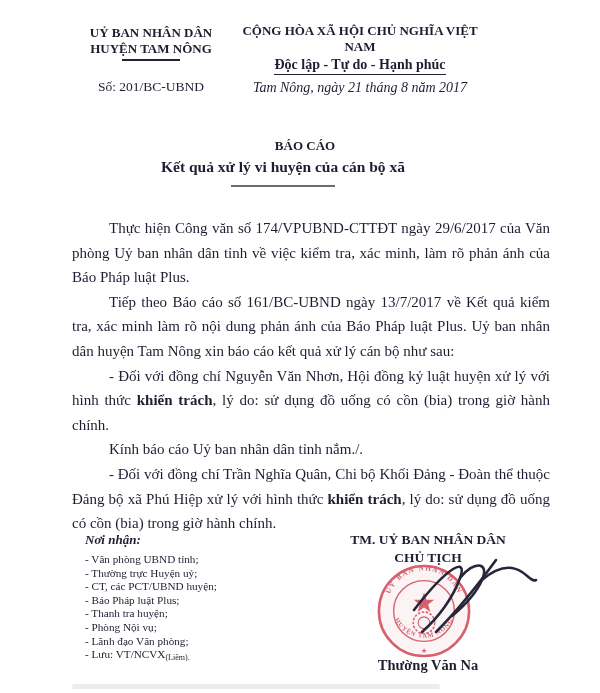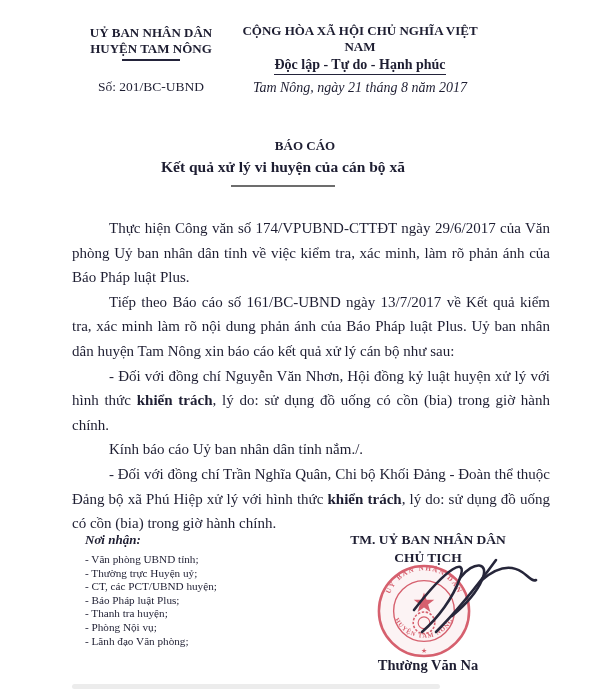--- a/index.html
+++ b/index.html
@@ -78,20 +78,21 @@
 
 <div class="abs recip-head">Nơi nhận:</div>
 <div class="abs recip-list" id="recip-list">
     <div>- Văn phòng UBND tỉnh;</div>
     <div>- Thường trực Huyện uỷ;</div>
     <div>- CT, các PCT/UBND huyện;</div>
     <div>- Báo Pháp luật Plus;</div>
     <div>- Thanh tra huyện;</div>
     <div>- Phòng Nội vụ;</div>
     <div>- Lãnh đạo Văn phòng;</div>
+    <div><span>- Lưu: VT/NCVX</span><span class="recip-sub">(Liêm).</span></div>
   </div>
 
 <div class="abs sign-block ctr">
   <div>TM. UỶ BAN NHÂN DÂN</div>
   <div>CHỦ TỊCH</div>
 </div>
 
 <div class="abs seal-wrap">
   <svg width="98" height="98" viewBox="0 0 100 100">
     <defs>

